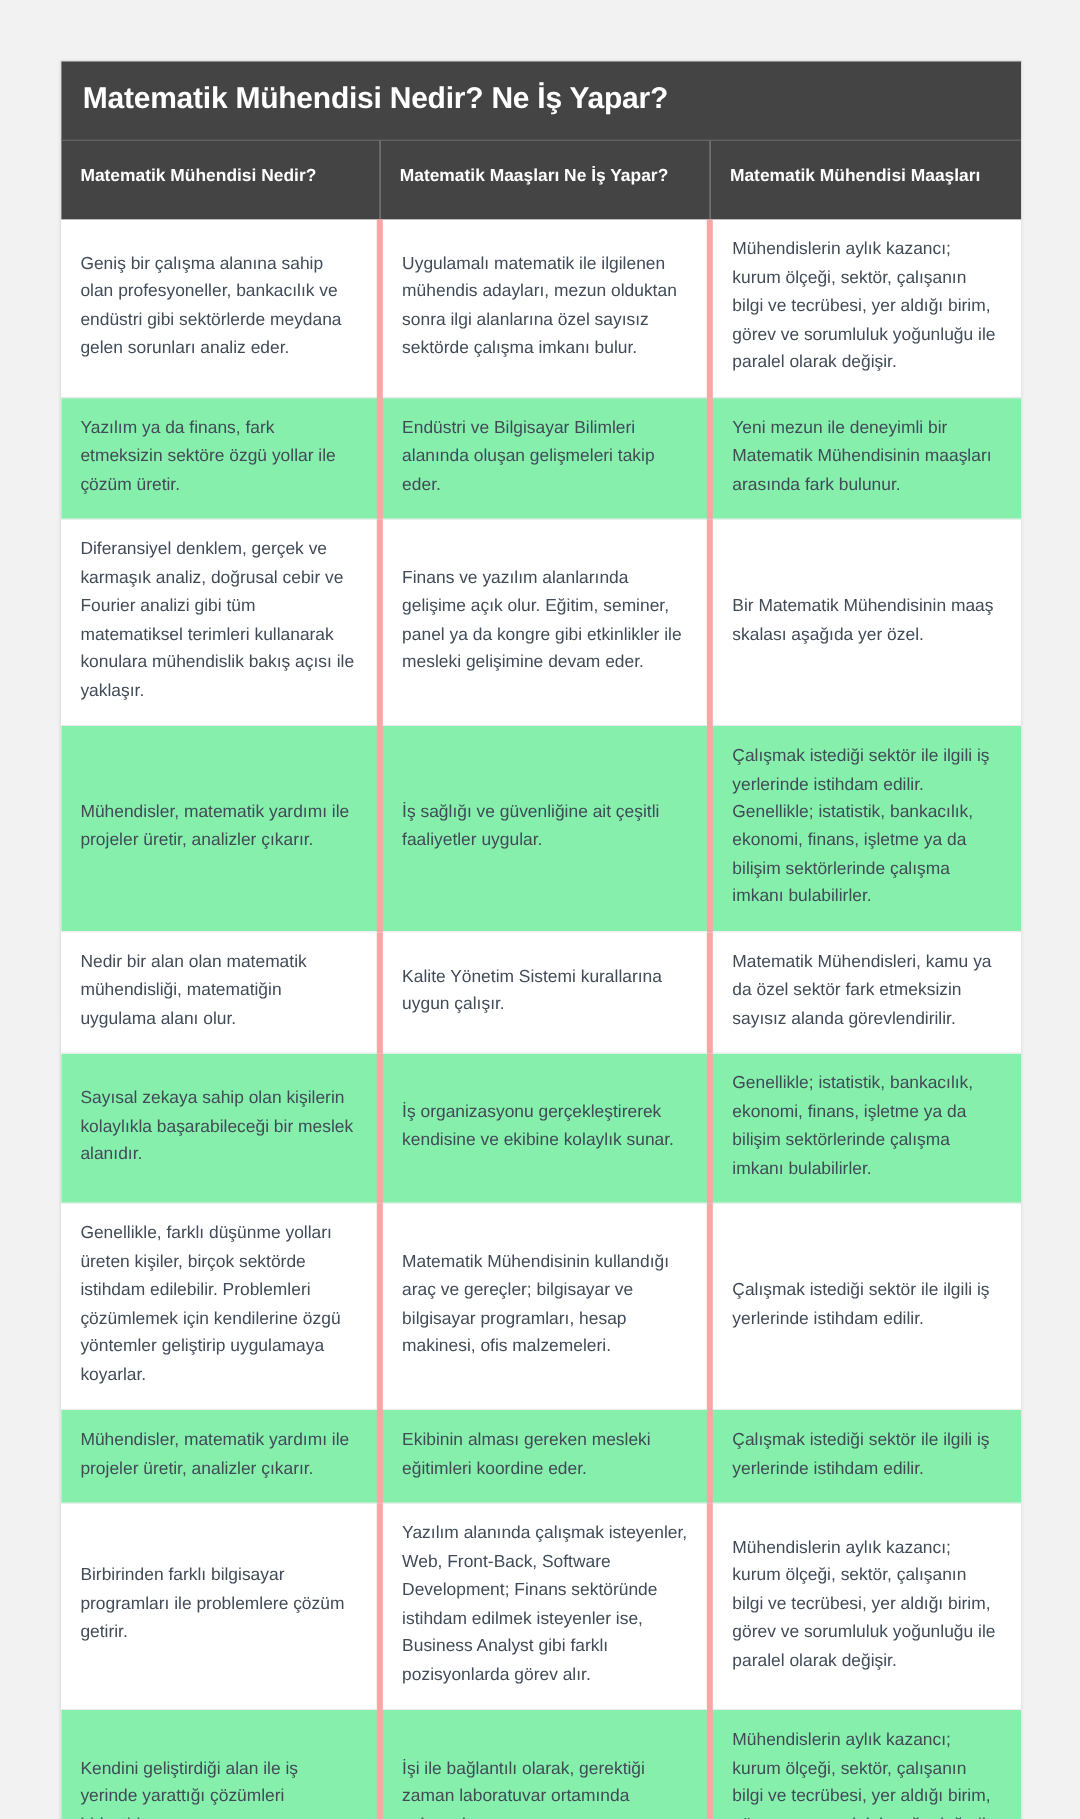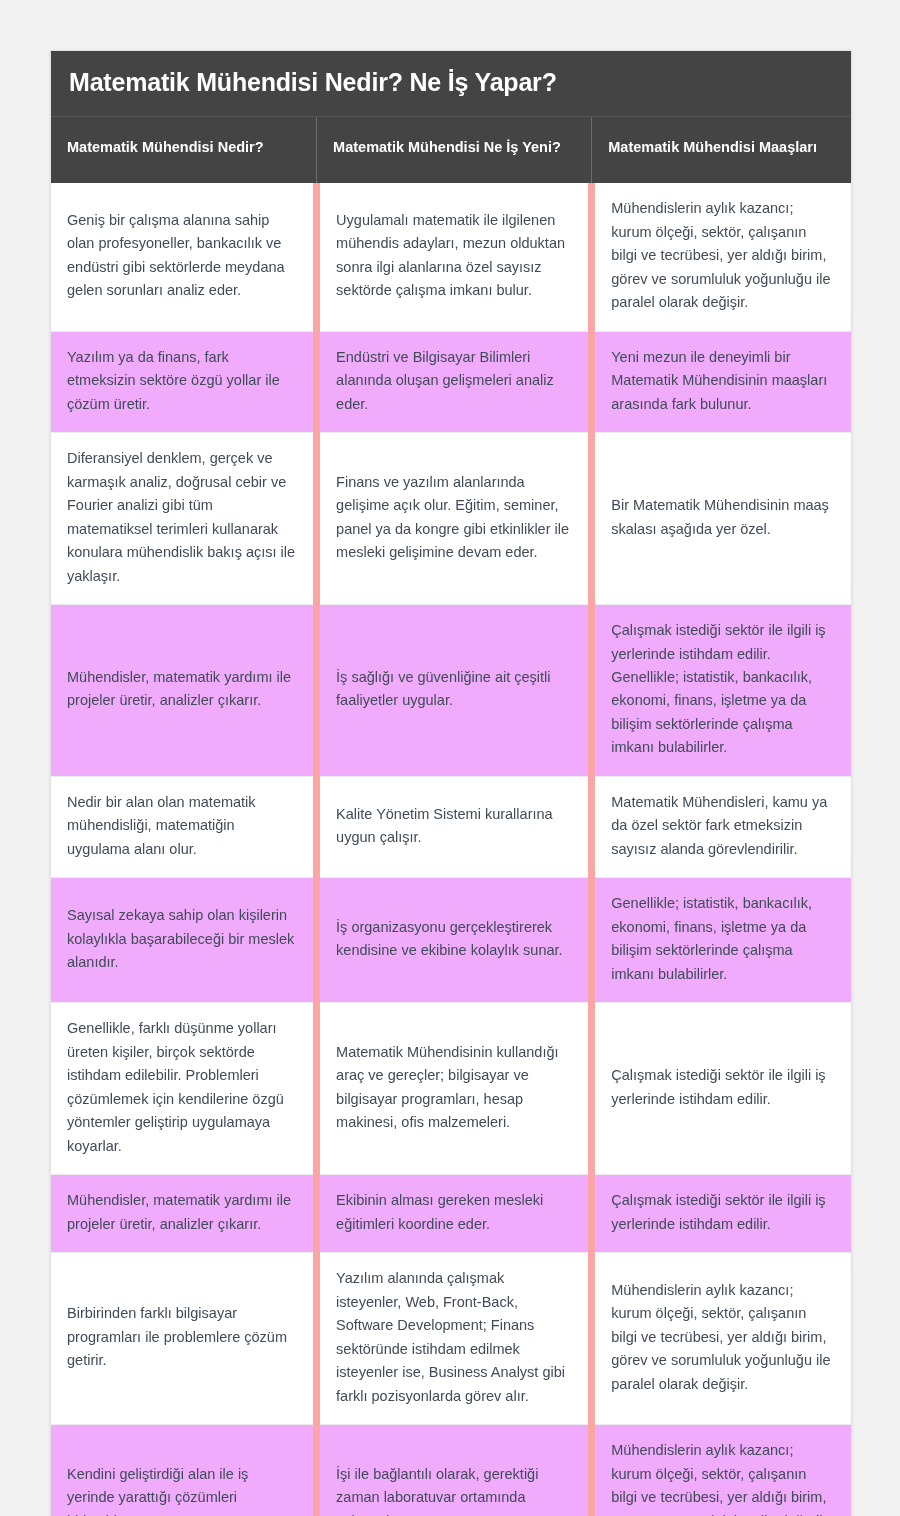--- a/index.html
+++ b/index.html
@@ -72,29 +72,29 @@
   }
   thead th:last-child { border-right: none; }
 
   tbody td {
     font-size: 14.5px;
     line-height: 1.62;
     color: #414b57;
     vertical-align: middle;
     text-align: left;
     padding: 14px 16px 16px 16px;
-    border-right: 7px solid #fca5a5;
+    border-right: 5px solid #fca5a5;
     border-bottom: 1px solid #ececec;
     box-sizing: border-box;
   }
   tbody td:last-child { border-right: none; }
   tbody tr:last-child td { border-bottom: none; }
 
   tbody tr.odd  td { background: #ffffff; }
-  tbody tr.even td { background: #f0abfc; }
+  tbody tr.even td { background: #86efac; }
 </style>
 </head>
 <body>
 
 <div class="page">
 
   <div class="table-card">
 
     <div class="title-bar">
       <h1>Matematik Mühendisi Nedir? Ne İş Yapar?</h1>
@@ -102,33 +102,33 @@
 
     <table class="data-table">
       <colgroup>
         <col class="c1">
           <col class="c2">
           <col class="c3">
       </colgroup>
       <thead>
         <tr>
           <th>Matematik Mühendisi Nedir?</th>
-          <th>Matematik Mühendisi Ne İş Yeni?</th>
+          <th>Matematik Maaşları Ne İş Yapar?</th>
           <th>Matematik Mühendisi Maaşları</th>
         </tr>
       </thead>
       <tbody id="table-body">
           <tr class="odd">
             <td>Geniş bir çalışma alanına sahip olan profesyoneller, bankacılık ve endüstri gibi sektörlerde meydana gelen sorunları analiz eder.</td>
             <td>Uygulamalı matematik ile ilgilenen mühendis adayları, mezun olduktan sonra ilgi alanlarına özel sayısız sektörde çalışma imkanı bulur.</td>
             <td>Mühendislerin aylık kazancı; kurum ölçeği, sektör, çalışanın bilgi ve tecrübesi, yer aldığı birim, görev ve sorumluluk yoğunluğu ile paralel olarak değişir.</td>
           </tr>
           <tr class="even">
             <td>Yazılım ya da finans, fark etmeksizin sektöre özgü yollar ile çözüm üretir.</td>
-            <td>Endüstri ve Bilgisayar Bilimleri alanında oluşan gelişmeleri analiz eder.</td>
+            <td>Endüstri ve Bilgisayar Bilimleri alanında oluşan gelişmeleri takip eder.</td>
             <td>Yeni mezun ile deneyimli bir Matematik Mühendisinin maaşları arasında fark bulunur.</td>
           </tr>
           <tr class="odd">
             <td>Diferansiyel denklem, gerçek ve karmaşık analiz, doğrusal cebir ve Fourier analizi gibi tüm matematiksel terimleri kullanarak konulara mühendislik bakış açısı ile yaklaşır.</td>
             <td>Finans ve yazılım alanlarında gelişime açık olur. Eğitim, seminer, panel ya da kongre gibi etkinlikler ile mesleki gelişimine devam eder.</td>
             <td>Bir Matematik Mühendisinin maaş skalası aşağıda yer özel.</td>
           </tr>
           <tr class="even">
             <td>Mühendisler, matematik yardımı ile projeler üretir, analizler çıkarır.</td>
             <td>İş sağlığı ve güvenliğine ait çeşitli faaliyetler uygular.</td>

